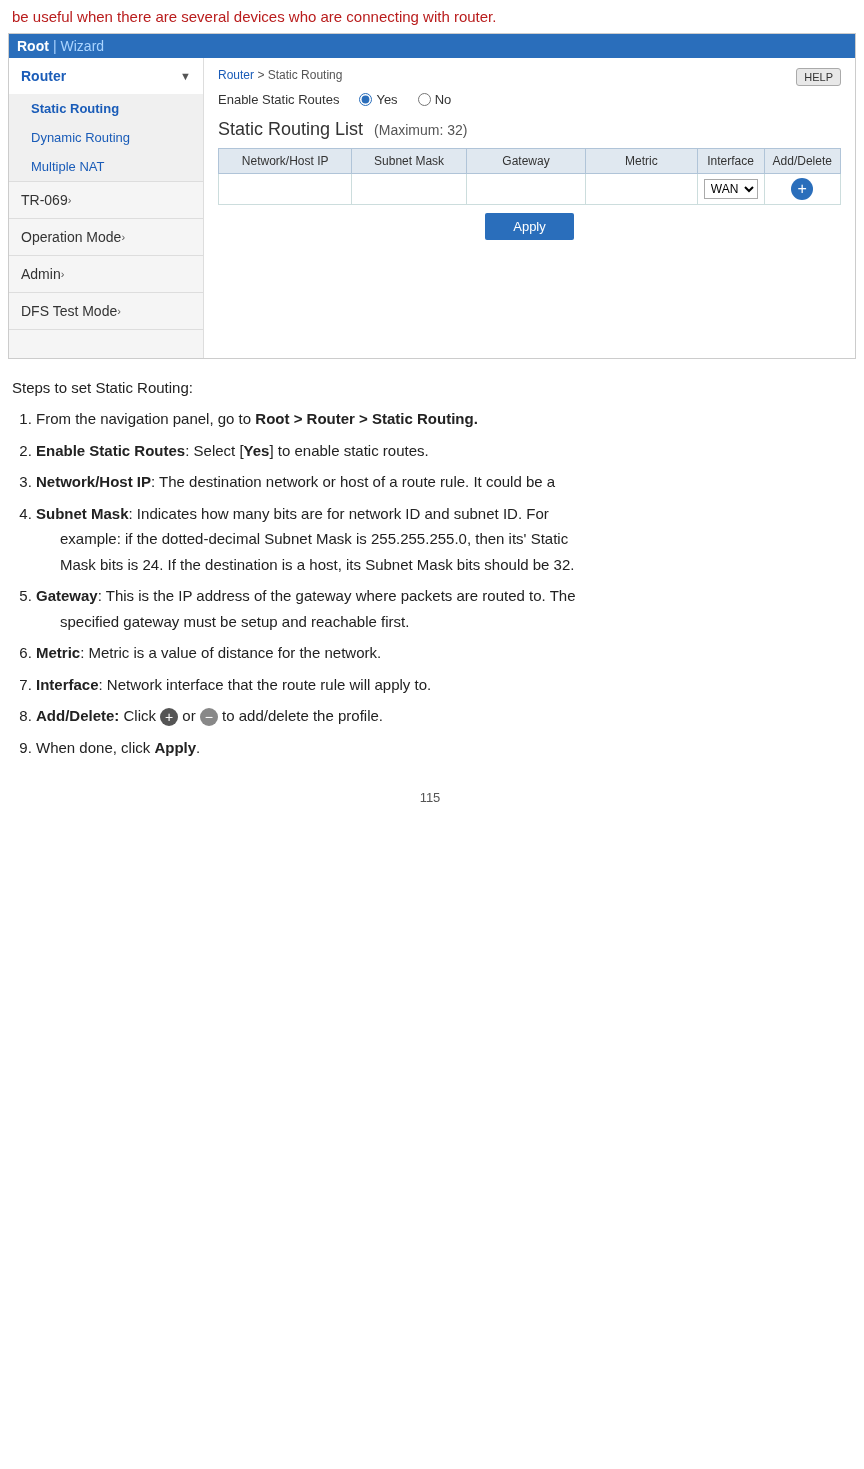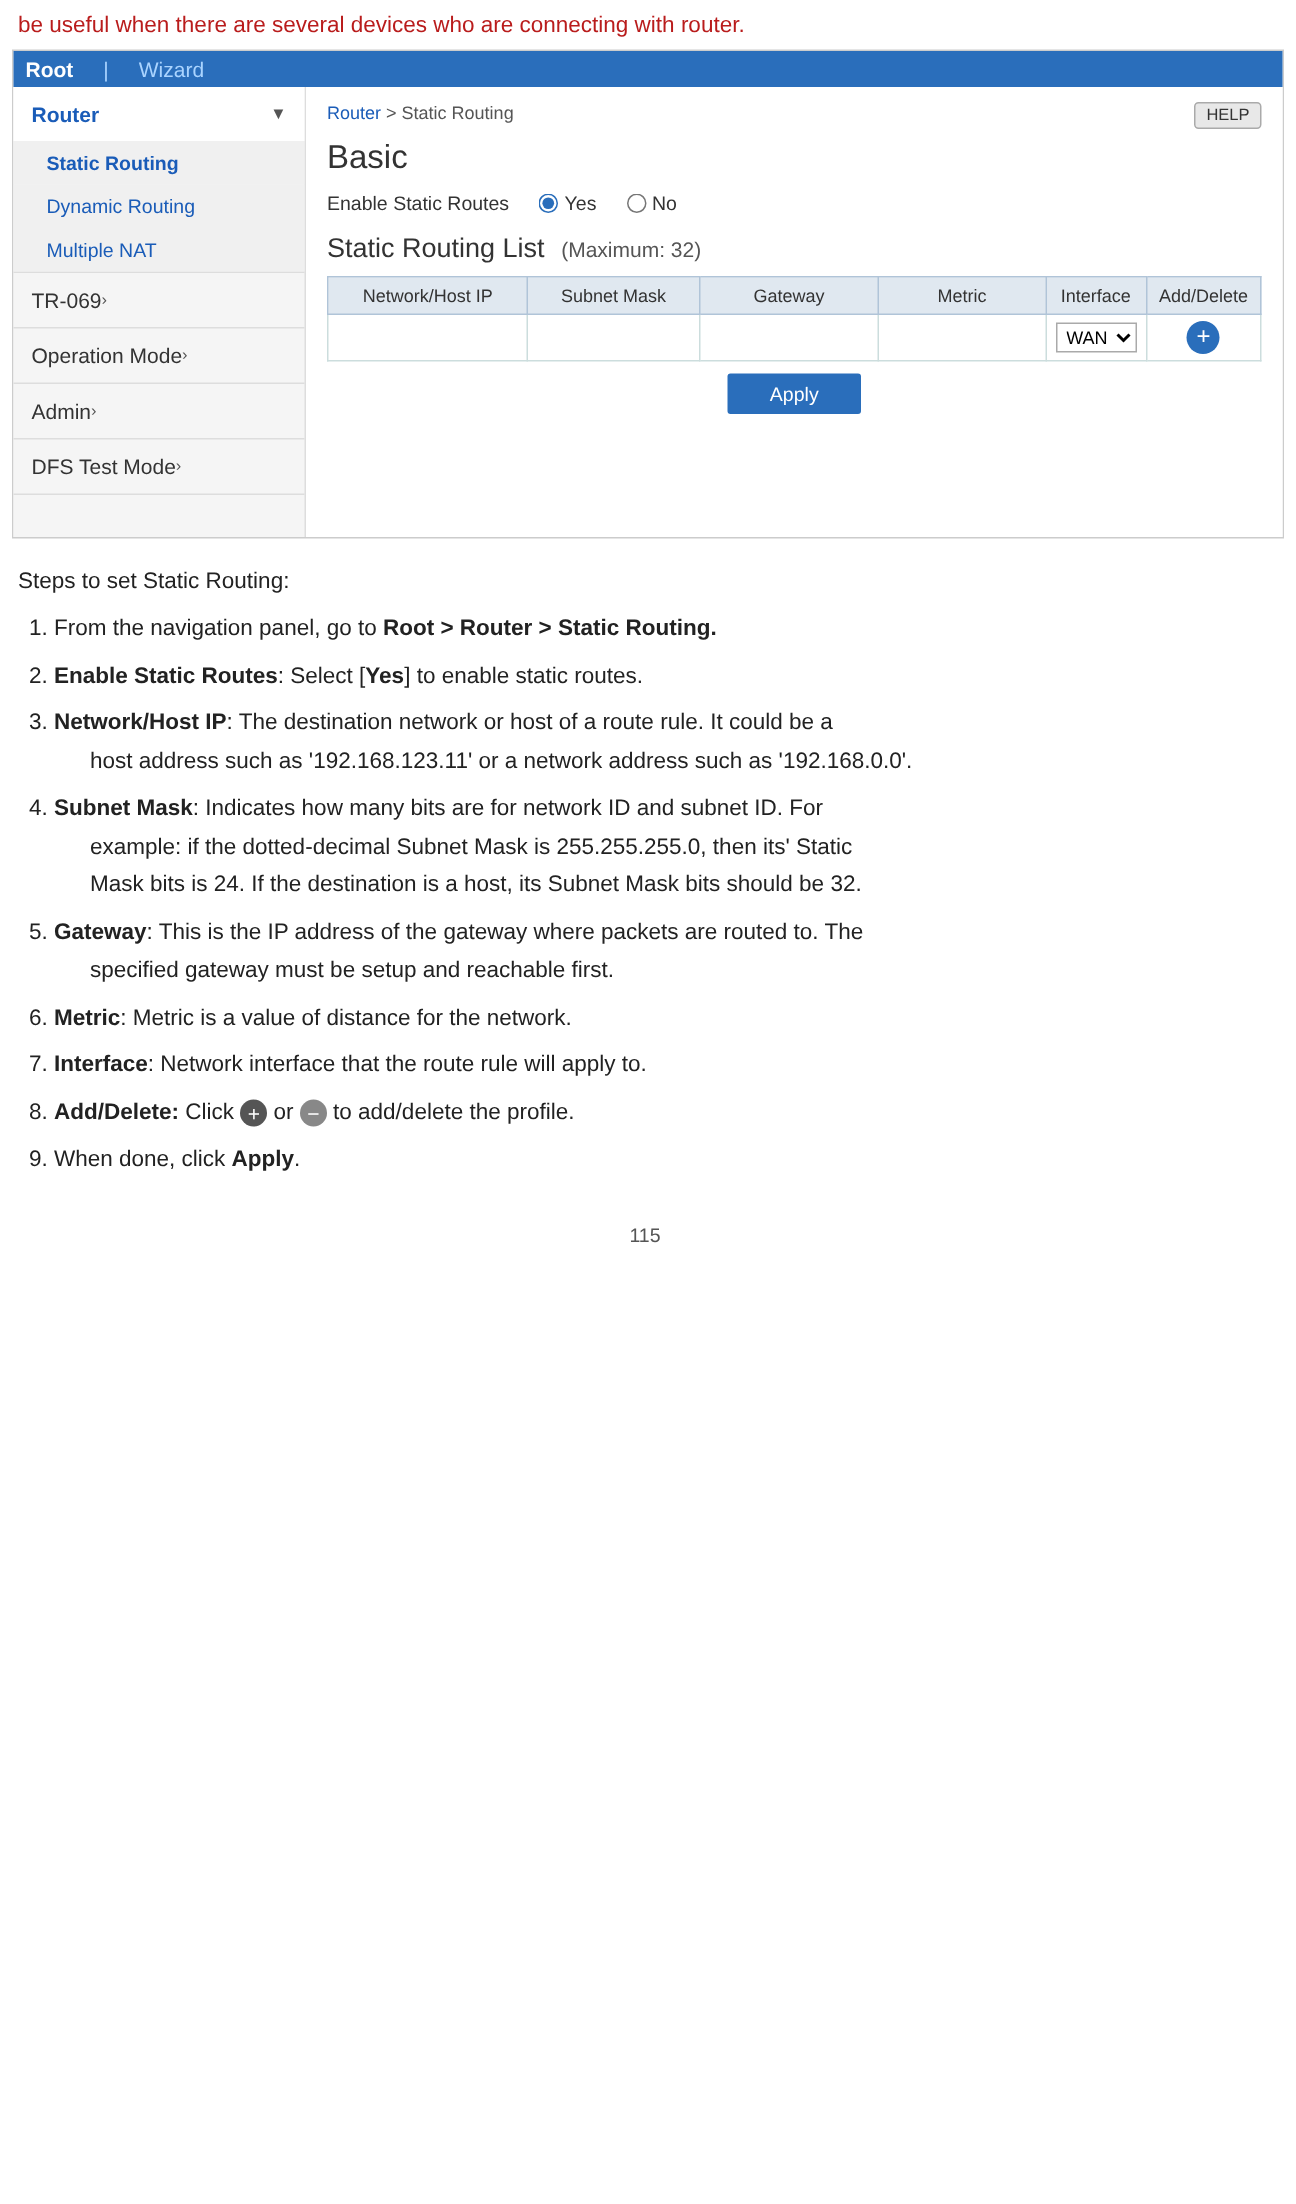--- a/index.html
+++ b/index.html
@@ -20,21 +20,21 @@
     .ui-frame {
       border: 1px solid #ccc;
       margin: 4px 8px 12px 8px;
     }
 
     .nav-bar {
       background: #2a6ebb;
       display: flex;
       align-items: center;
       padding: 4px 8px;
-      gap: 20px;
+      gap: 4px;
     }
 
     .nav-bar-root {
       color: #fff;
       font-weight: bold;
       font-size: 14px;
     }
 
     .nav-bar-separator {
       color: #aad4ff;
@@ -361,21 +361,20 @@
     <div class="main-content">
 
       <button class="help-btn">HELP</button>
 
       <div class="breadcrumb">
         <span class="link">Router</span>
         <span> &gt; </span>
         <span>Static Routing</span>
       </div>
 
-      <div class="section-title">Basic</div>
 
       <div class="enable-row">
         <label>Enable Static Routes</label>
         <label class="radio-option">
           <input type="radio" name="enable_static" checked="" style="">
           <span>Yes</span>
         </label>
         <label class="radio-option">
           <input type="radio" name="enable_static" style="">
           <span>No</span>
@@ -429,21 +428,20 @@
   <h3>Steps to set Static Routing:</h3>
   <ol>
     <li>
       From the navigation panel, go to <span class="bold">Root &gt; Router &gt; Static Routing.</span>
     </li>
     <li>
       <span class="bold">Enable Static Routes</span>: Select [<span class="bold">Yes</span>] to enable static routes.
     </li>
     <li>
       <span class="bold">Network/Host IP</span>: The destination network or host of a route rule. It could be a
-      <span class="step-sub">host address such as '192.168.123.11' or a network address such as '192.168.0.0'.</span>
     </li>
     <li>
       <span class="bold">Subnet Mask</span>: Indicates how many bits are for network ID and subnet ID. For
       <span class="step-sub">example: if the dotted-decimal Subnet Mask is 255.255.255.0, then its' Static</span>
       <span class="step-sub">Mask bits is 24. If the destination is a host, its Subnet Mask bits should be 32.</span>
     </li>
     <li>
       <span class="bold">Gateway</span>: This is the IP address of the gateway where packets are routed to. The
       <span class="step-sub">specified gateway must be setup and reachable first.</span>
     </li>

